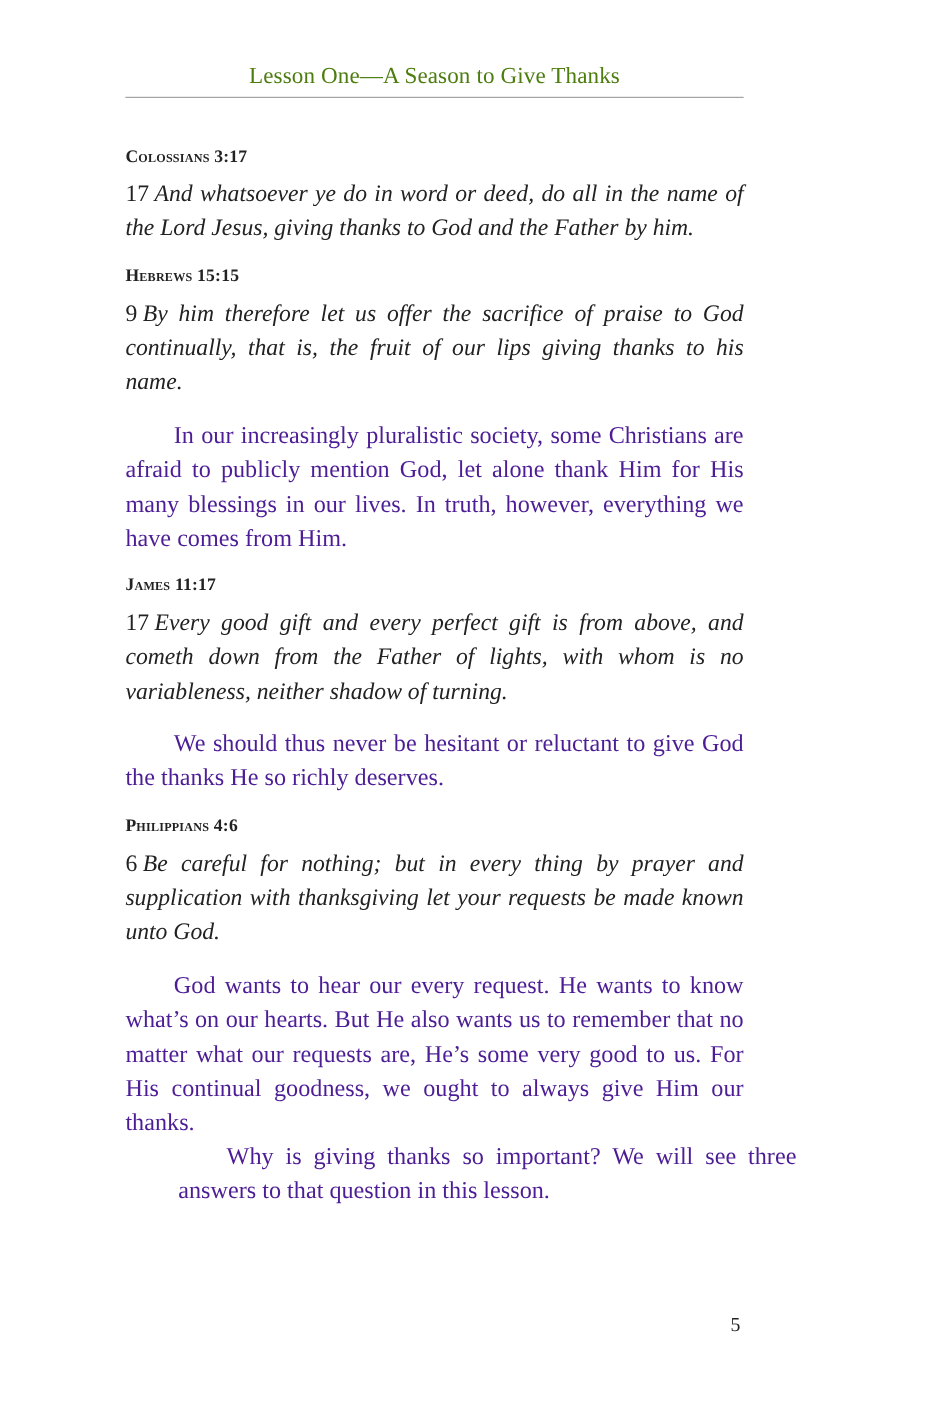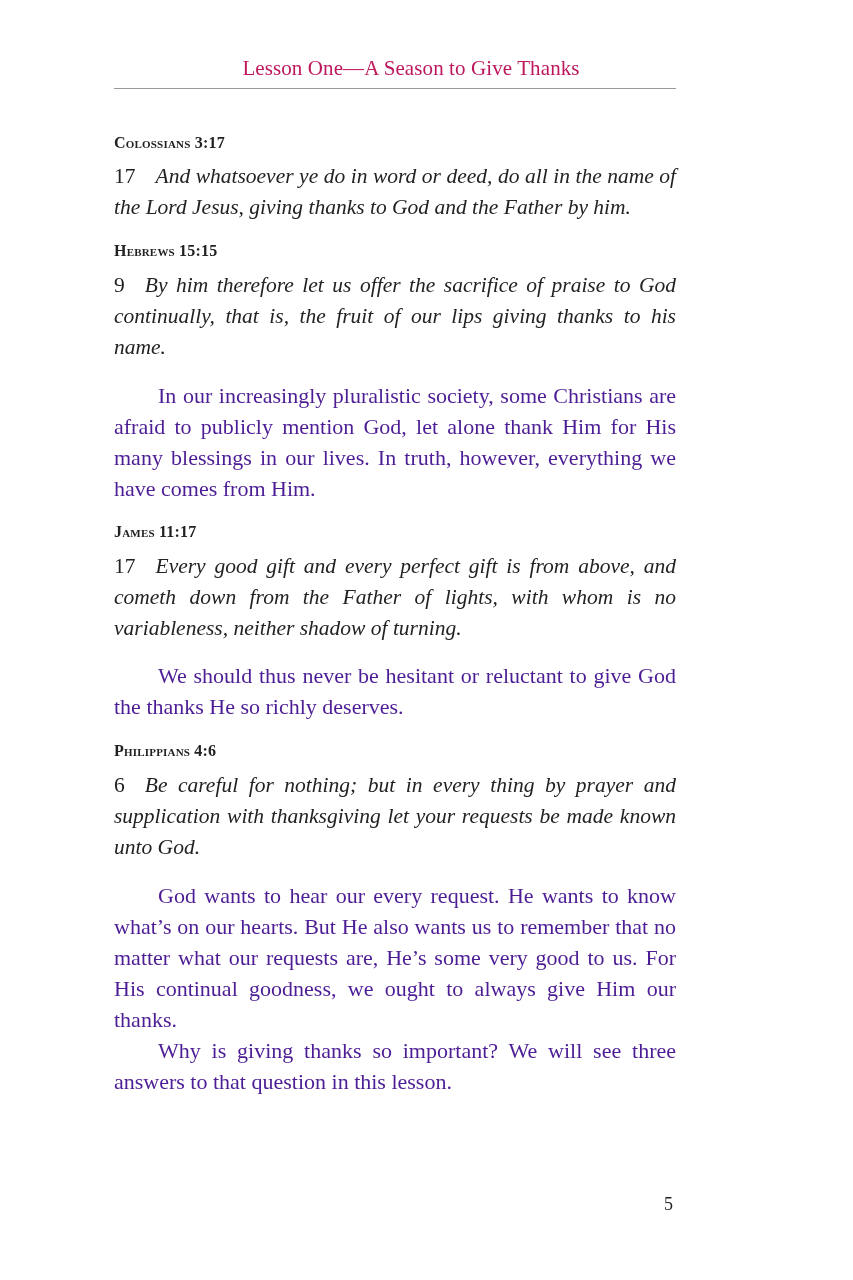--- a/index.html
+++ b/index.html
@@ -10,26 +10,26 @@
     body {
       width: 853px;
       height: 1280px;
       position: relative;
       overflow: hidden;
       font-family: "Liberation Serif", "DejaVu Serif", serif;
       color: #1e1a1a;
     }
     .running-head {
       position: absolute;
-      left: 130px;
+      left: 114px;
       top: 56px;
       width: 562px;
       text-align: center;
       font-size: 21px;
-      color: #be185d;
+      color: #4d7c0f;
       letter-spacing: 0.1px;
     }
     .head-rule {
       position: absolute;
       left: 114px;
       top: 88px;
       width: 562px;
       height: 0;
       border-top: 1.5px solid #9a9a9a;
     }
@@ -54,21 +54,21 @@
       left: 0;
       width: 562px;
       font-style: italic;
       font-size: 21.5px;
       line-height: 31px;
       text-align: justify;
       color: #222;
     }
     .verse .vnum {
       font-style: normal;
-      margin-right: 20px;
+      margin-right: 5px;
     }
     .para {
       position: absolute;
       left: 0;
       width: 562px;
       font-size: 22px;
       line-height: 31px;
       text-align: justify;
       color: #4c1d95;
     }
@@ -117,19 +117,19 @@
 
   <div class="ref" style="top:742px;">Philippians 4:6</div>
   <div class="verse" style="top:770px;">
     <span class="vnum">6</span><span>Be careful for nothing; but in every thing by prayer and supplication with thanksgiving let your requests be made known unto God.</span>
   </div>
 
   <div class="para" style="top:880px;">
     <span class="indent"></span><span>God wants to hear our every request. He wants to know what’s on our hearts. But He also wants us to remember that no matter what our requests are, He’s some very good to us. For His continual goodness, we ought to always give Him our thanks.</span>
   </div>
 
-  <div class="para" style="top:1035px;">
+  <div class="para" style="top:1035px;margin-left:48px;">
     <span class="indent"></span><span>Why is giving thanks so important? We will see three answers to that question in this lesson.</span>
   </div>
 
 </div>
 
 <div class="page-number">5</div>
 
 </body></html>

